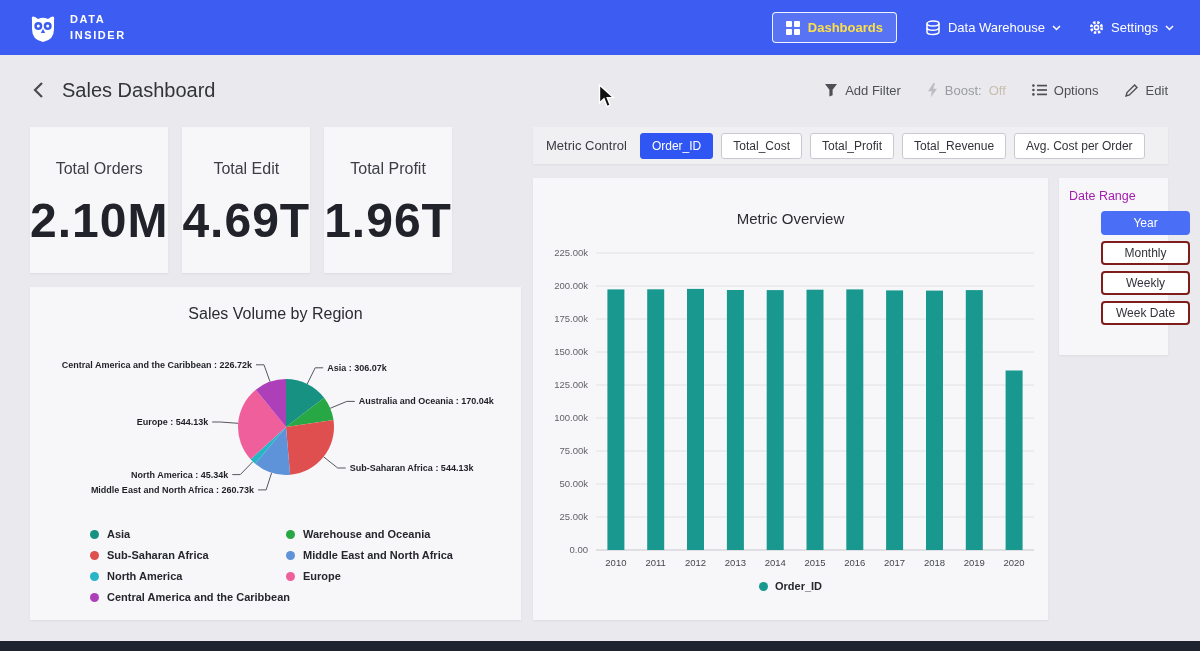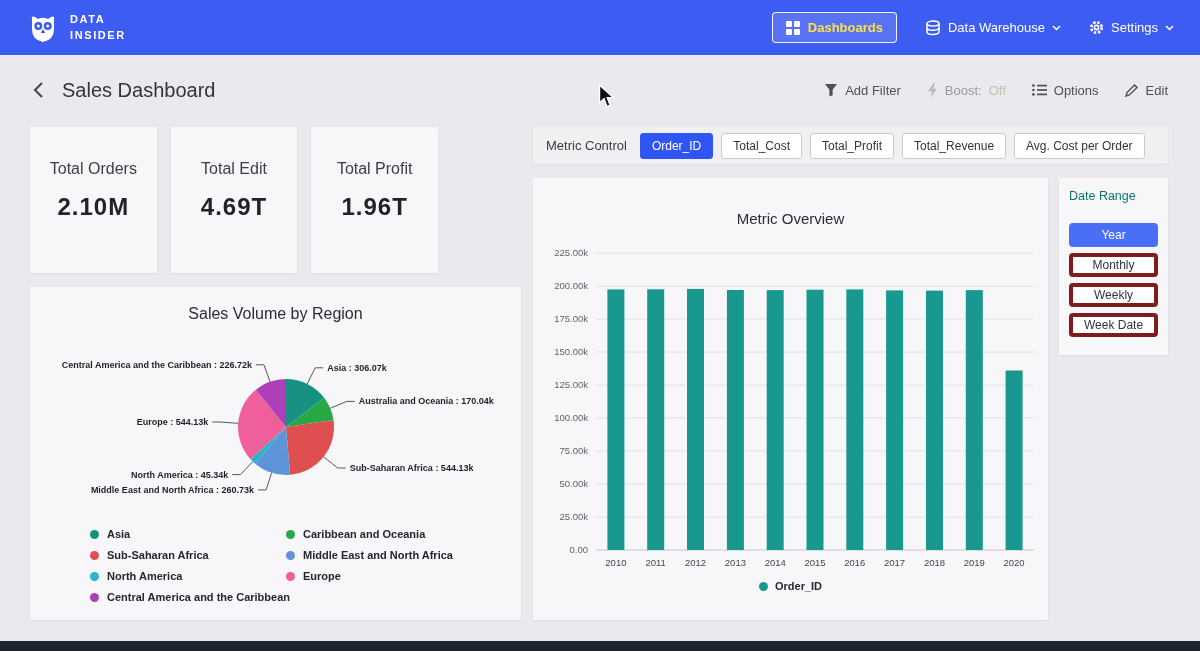--- a/index.html
+++ b/index.html
@@ -25,21 +25,21 @@
   .ph-right { display:flex; align-items:center; gap:26px; color:#4f5057; font-size:13px; }
   .ph-item { display:flex; align-items:center; gap:7px; cursor:pointer; }
   .boost-label { color:#9a9ba2; }
   .boost-value { color:#c7bfae; }
 
   
   .card { background:#f7f7f9; box-shadow:0 1px 2px rgba(0,0,0,.06); }
   #kpi-row { position:absolute; top:127px; left:30px; width:408px; display:flex; gap:14px; }
   .kpi-card { width:155px; height:146px; display:flex; flex-direction:column; align-items:center; }
   .kpi-label { margin-top:33px; font-size:16px; color:#3c3d45; }
-  .kpi-value { margin-top:15px; font-size:24px; font-weight:bold; color:#22232a; letter-spacing:1px; }
+  .kpi-value { margin-top:15px; font-size:48px; font-weight:bold; color:#22232a; letter-spacing:1px; }
 
   #sales-card { position:absolute; top:287px; left:30px; width:491px; height:333px; }
   .card-title { text-align:center; font-size:16px; color:#2b2c33; padding-top:18px; }
   #pie-svg { display:block; margin:4px auto 0; }
   #pie-legend { display:flex; padding-left:60px; padding-right:20px; margin-top:11px; }
   .legend-col { display:flex; flex-direction:column; gap:9px; }
   .legend-col:first-child { width:196px; flex:none; }
   .legend-col:last-child { flex:1; }
   .legend-item { display:flex; align-items:center; gap:8px; font-size:11px; font-weight:bold;
                  color:#26272e; white-space:nowrap; cursor:pointer; }
@@ -55,24 +55,24 @@
 
   
   #chart-card { position:absolute; top:178px; left:533px; width:515px; height:442px; }
   #chart-card .card-title { font-size:15px; padding-top:32px; }
   #bar-svg { display:block; margin:4px auto 0; }
   #bar-legend { display:flex; justify-content:center; align-items:center; gap:7px; margin-top:4px;
                 font-size:11px; font-weight:bold; color:#26272e; }
 
   
   #date-card { position:absolute; top:178px; left:1059px; width:109px; height:177px; padding:11px 10px; }
-  #date-title { font-size:12.5px; color:#0f766e; margin-bottom:20px; }
+  #date-title { font-size:12.5px; color:#a21caf; margin-bottom:8px; }
   .range-btn { display:block; width:100%; height:24px; margin-bottom:6px; background:#fff;
-               border:4px solid #7f1d1d; border-radius:4px; font-size:12px; color:#33343b;
-               font-family:inherit; cursor:pointer; }
+               border:2px solid #7f1d1d; border-radius:4px; font-size:12px; color:#33343b;
+               font-family:inherit; cursor:pointer;margin-left:32px; }
   .range-btn.selected { background:#4a6ef5; border-color:#4a6ef5; color:#fff; }
 
   
   #footer-bar { position:absolute; bottom:0; left:0; right:0; height:10px; background:#1e2330; }
   #cursor { position:absolute; left:598px; top:84px; z-index:20; pointer-events:none; }
   svg { display:block; }
 </style>
 </head>
 <body>
 
@@ -221,21 +221,21 @@
           <span>North America</span>
         </div>
         <div class="legend-item">
           <span class="legend-dot" style="background: rgb(173, 63, 184);"></span>
           <span>Central America and the Caribbean</span>
         </div>
       </div>
     <div class="legend-col" id="legend-col-2">
         <div class="legend-item">
           <span class="legend-dot" style="background: rgb(40, 167, 69);"></span>
-          <span>Caribbean and Oceania</span>
+          <span>Warehouse and Oceania</span>
         </div>
         <div class="legend-item">
           <span class="legend-dot" style="background: rgb(94, 146, 217);"></span>
           <span>Middle East and North Africa</span>
         </div>
         <div class="legend-item">
           <span class="legend-dot" style="background: rgb(239, 95, 155);"></span>
           <span>Europe</span>
         </div>
       </div>

